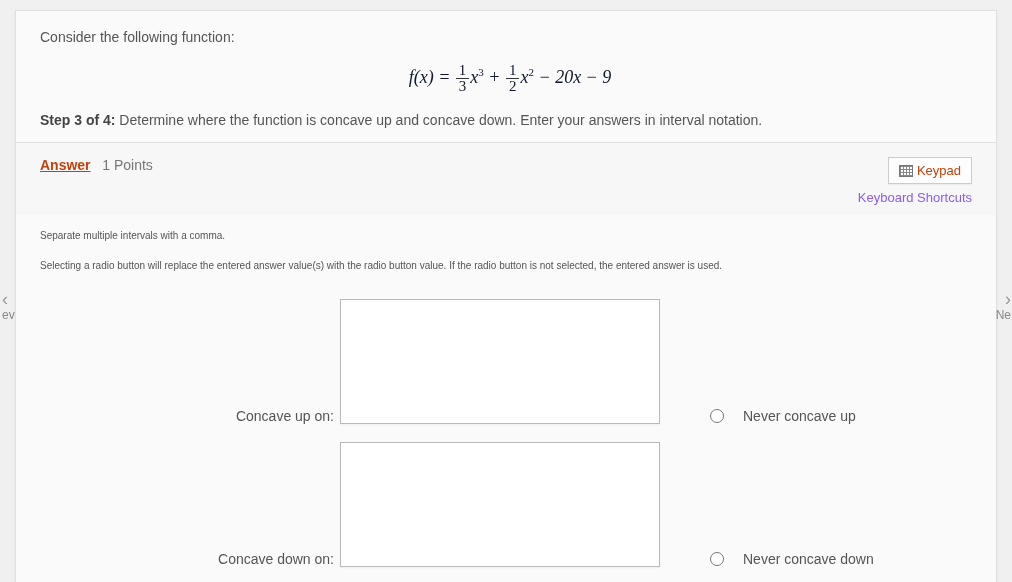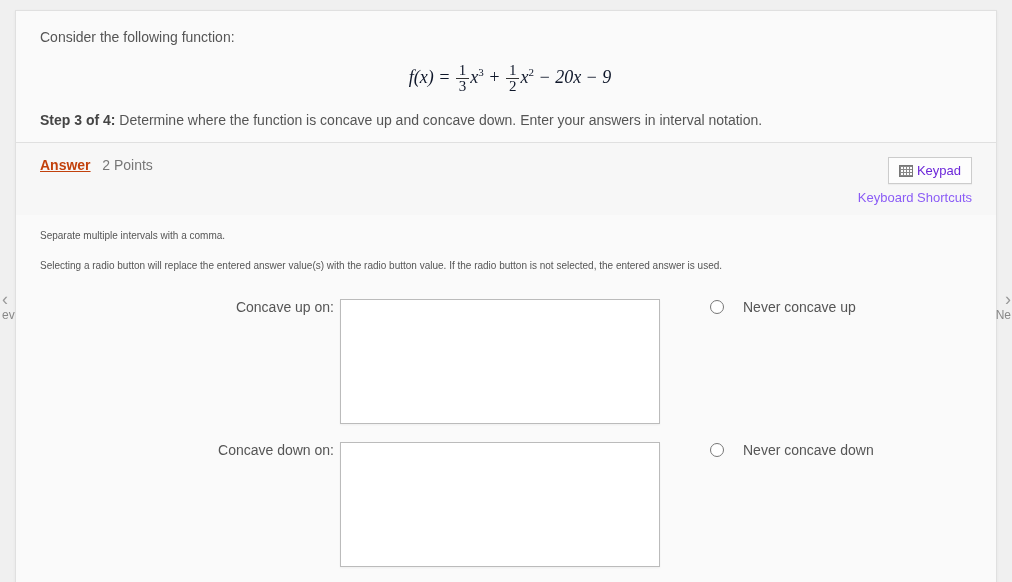--- a/index.html
+++ b/index.html
@@ -62,21 +62,21 @@
     .answer-left strong { color: #c2410c; font-weight: 600; text-decoration: underline; }
     .answer-left { color: #777; font-size: 14px;}
     .answer-right { text-align: right; }
     .keypad-btn {
       display: inline-flex;
       align-items: center;
       gap: 4px;
       border: 1px solid #ccc;
       background: #fdfdfd;
       padding: 5px 10px;
-      color: #6d28d9;
+      color: #c2410c;
       font-size: 13px;
       cursor: pointer;
       box-shadow: 0 1px 1px rgba(0,0,0,0.04);
     }
     .keypad-icon {
       width: 14px; height: 12px;
       border: 1px solid #777;
       background: linear-gradient(#888 1px, transparent 1px) 0 0 / 100% 3px,
                   linear-gradient(90deg, #888 1px, transparent 1px) 0 0 / 3px 100%;
     }
@@ -91,21 +91,21 @@
       padding: 14px 24px 0 24px;
       color: #555;
       font-size: 10px;
     }
     .instructions p { margin-bottom: 16px; line-height: 1.4; }
     .input-grid {
       padding: 10px 24px 30px 24px;
     }
     .input-row {
       display: flex;
-      align-items: flex-start;
+      align-items: flex-end;
       margin-bottom: 18px;
     }
     .label-col {
       width: 300px;
       text-align: right;
       padding-right: 6px;
       color: #555;
       font-size: 14px;
     }
     .textarea-input {
@@ -182,21 +182,21 @@
     </div>
 
     <p class="step-line">
       <strong>Step 3 of 4:</strong><span> Determine where the function is concave up and concave down. Enter your answers in interval notation.</span>
     </p>
   </div>
 
   <div class="answer-bar">
     <div class="answer-left">
       <strong>Answer</strong>
-      &nbsp;&nbsp;<span>2 Points</span>
+      &nbsp;&nbsp;<span>1 Points</span>
     </div>
     <div class="answer-right">
       <button class="keypad-btn">
         <span class="keypad-icon"></span>
         <span>Keypad</span>
       </button>
       <div class="kb-shortcuts">Keyboard Shortcuts</div>
     </div>
   </div>
 

